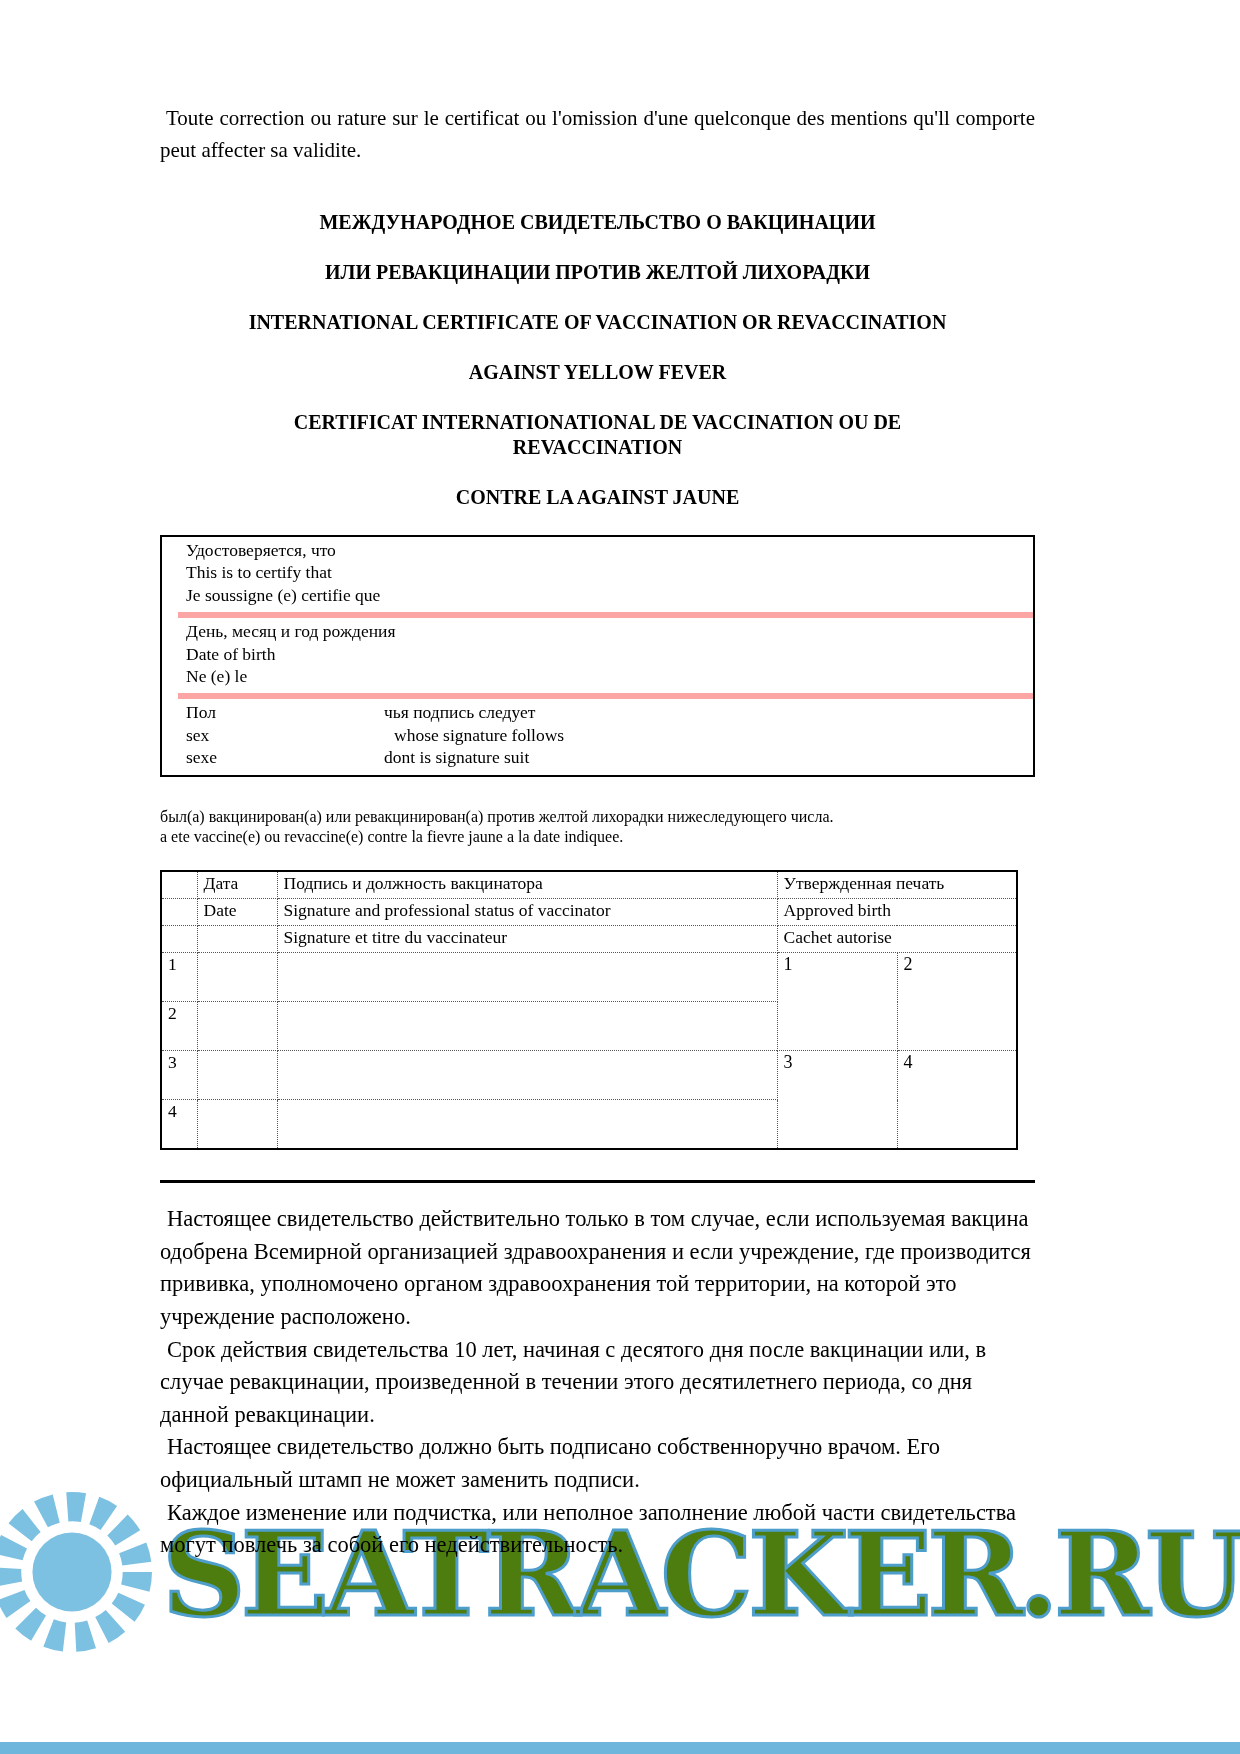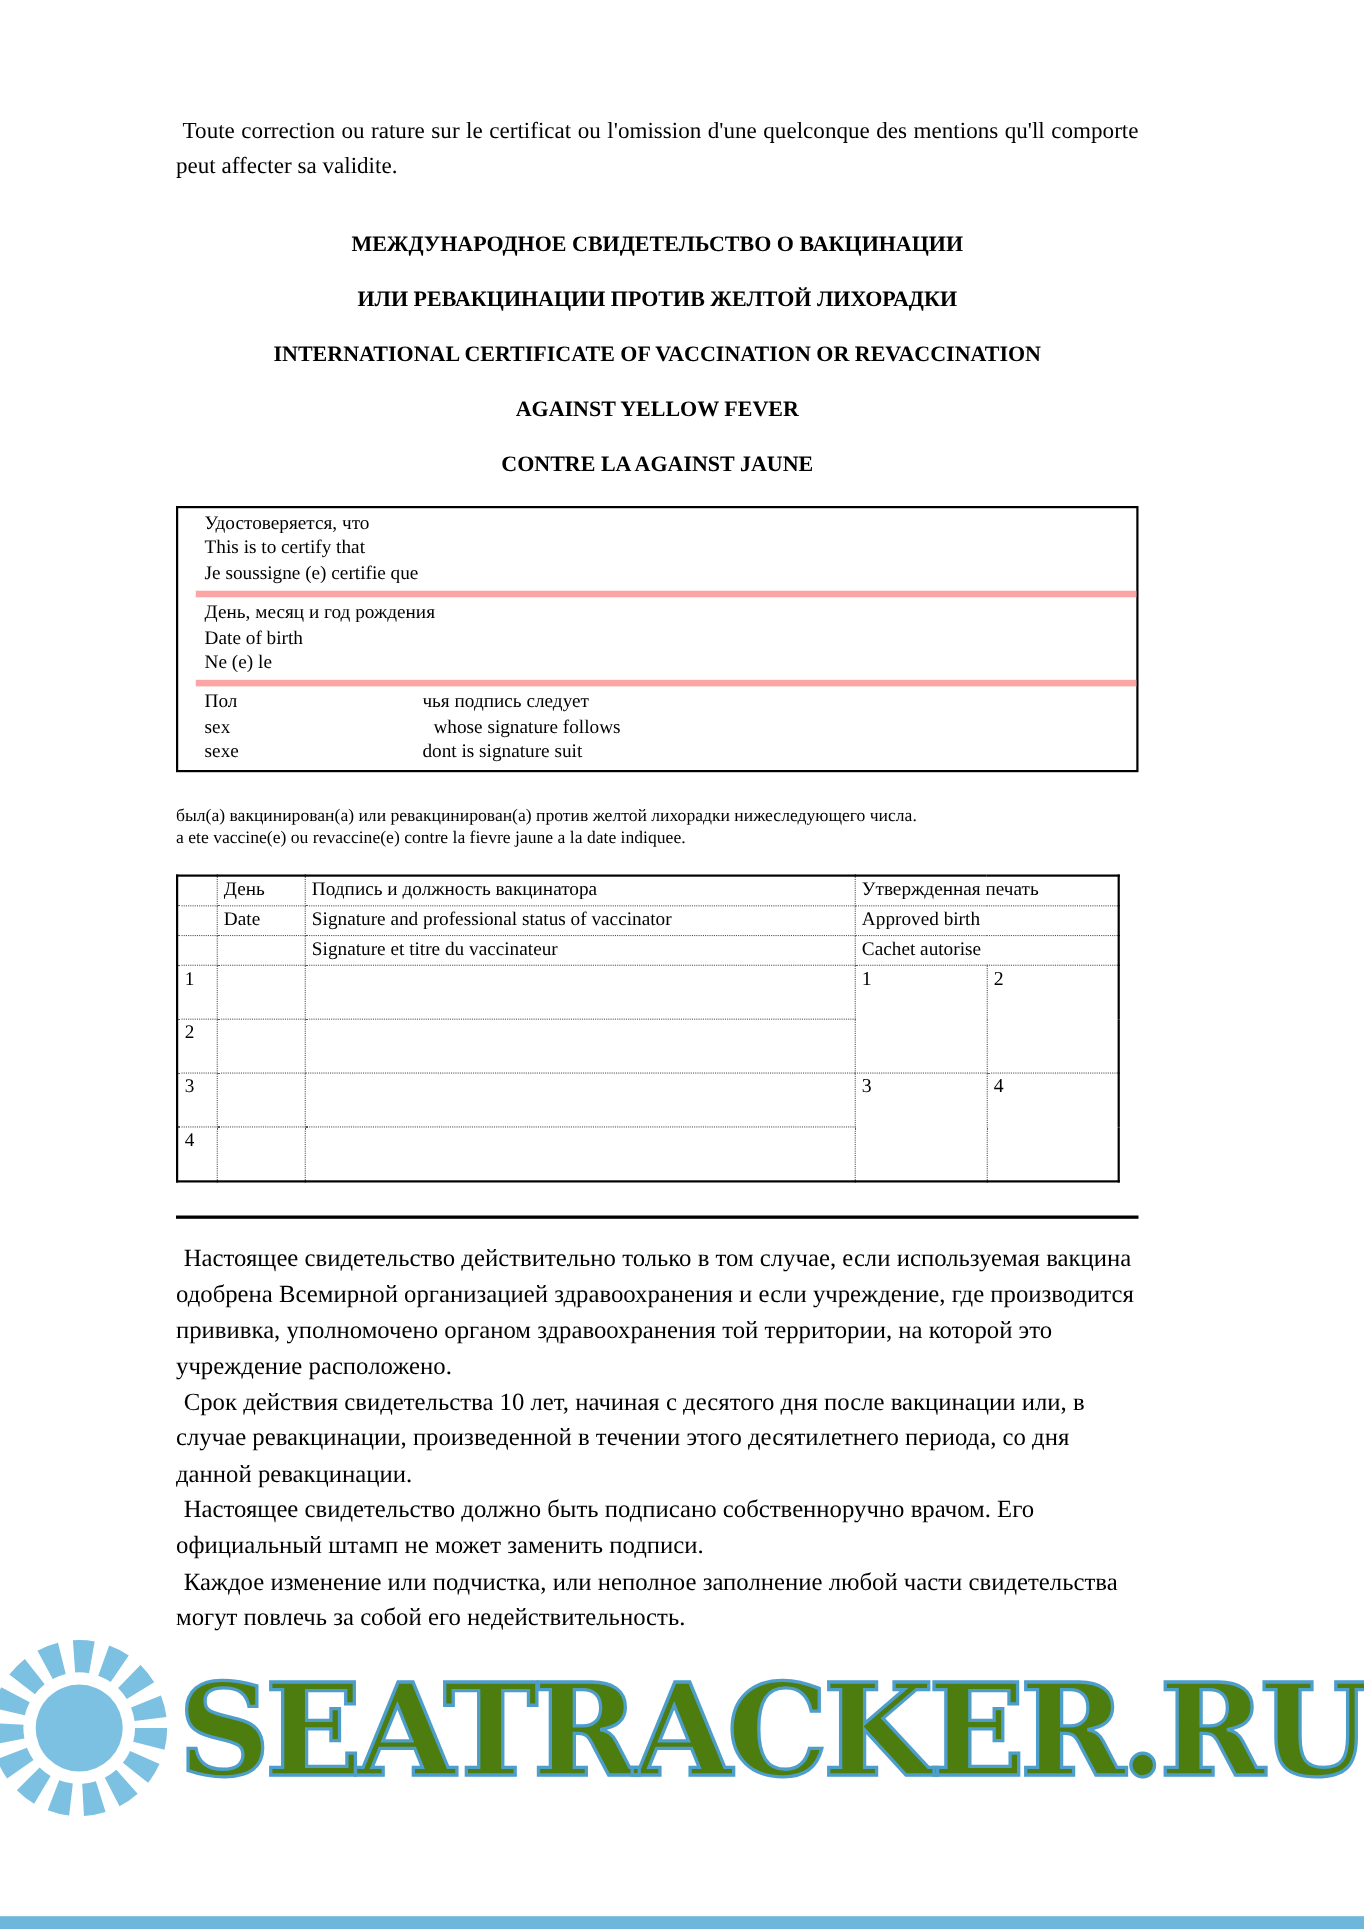--- a/index.html
+++ b/index.html
@@ -129,20 +129,24 @@
       </h1>
     <h1 class="title-line">
         <span>ИЛИ РЕВАКЦИНАЦИИ ПРОТИВ ЖЕЛТОЙ ЛИХОРАДКИ</span>
       </h1>
     <h1 class="title-line">
         <span>INTERNATIONAL CERTIFICATE OF VACCINATION OR REVACCINATION</span>
       </h1>
     <h1 class="title-line">
         <span>AGAINST YELLOW FEVER</span>
       </h1>
+    <h1 class="title-line">
+      <span>CERTIFICAT INTERNATIONATIONAL DE VACCINATION OU DE</span>
+      <span>REVACCINATION</span>
+    </h1>
     <h1 class="title-line">
         <span>CONTRE LA AGAINST JAUNE</span>
       </h1>
   </div>
 
   <div class="cert-box">
     <div class="cert-section">
       <span class="cert-line">Удостоверяется, что</span>
       <span class="cert-line">This is to certify that</span>
       <span class="cert-line">Je soussigne (e) certifie que</span>
@@ -175,21 +179,21 @@
     <colgroup>
       <col class="c-num">
         <col class="c-date">
         <col class="c-sig">
         <col class="c-stamp">
         <col class="c-stamp">
     </colgroup>
     <thead>
       <tr>
         <th class="head-cell"></th>
-        <th class="head-cell t-center">День</th>
+        <th class="head-cell t-center">Дата</th>
         <th class="head-cell">Подпись и должность вакцинатора</th>
         <th class="head-cell" colspan="2">Утвержденная печать</th>
       </tr>
       <tr>
         <th class="head-cell"></th>
         <th class="head-cell t-center">Date</th>
         <th class="head-cell">Signature and professional status of  vaccinator</th>
         <th class="head-cell" colspan="2">Approved birth</th>
       </tr>
       <tr>

